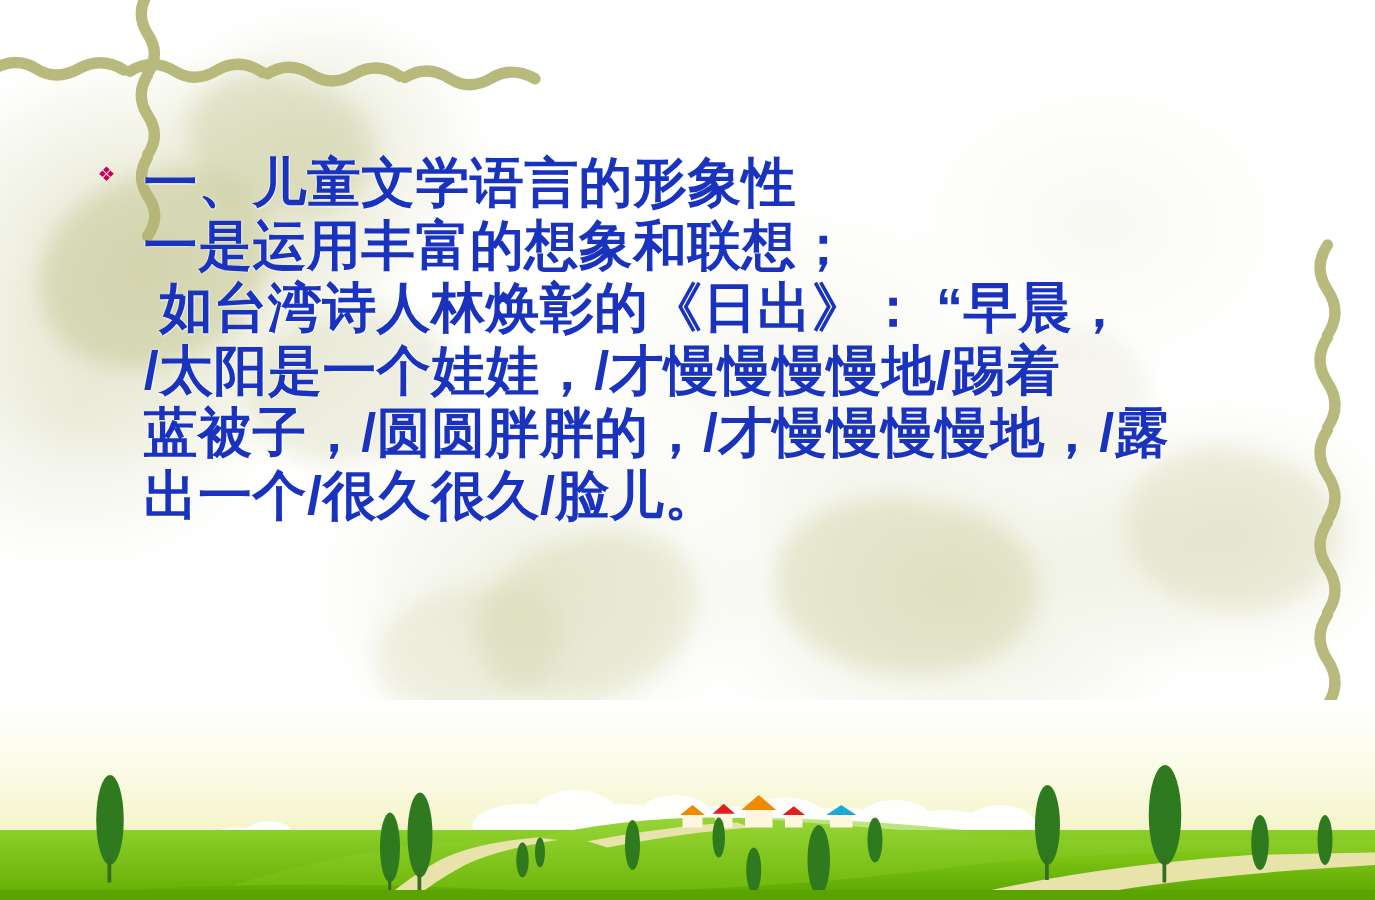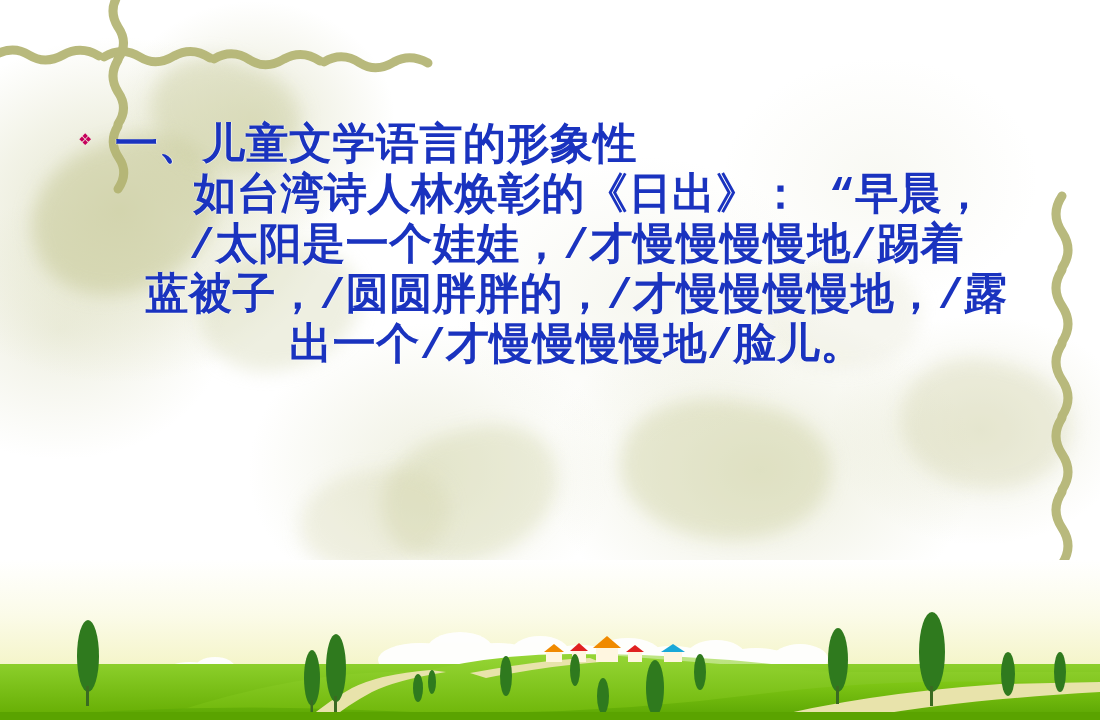--- a/index.html
+++ b/index.html
@@ -90,34 +90,34 @@
     line-height: 1;
   }
   .text-lines {
     margin: 0;
     padding: 0;
     list-style: none;
   }
   .tline {
     margin: 0;
     padding: 0;
-    font-family: Liberation Mono, monospace;
+    font-family: Liberation Sans, sans-serif;
     font-weight: 700;
     font-size: 43px;
     line-height: 50px;
     letter-spacing: 0.5px;
     color: #1a33bf;
     white-space: pre;
     text-shadow:
       1px 0 0 rgba(255,255,255,0.55),
       -1px 0 0 rgba(255,255,255,0.35),
       0 1px 0 rgba(255,255,255,0.35);
   }
   .tline.head { padding-left: 37px; }
-  .tline.body { padding-left: 37px; text-align: center; }
+  .tline.body { padding-left: 37px; }
 </style>
 </head>
 <body>
 
 <div class="slide">
 
   <div class="bg-base"></div>
   <div class="bg-leaf l1"></div>
   <div class="bg-leaf l2"></div>
   <div class="bg-leaf l3"></div>
@@ -237,21 +237,22 @@
     </g>
 
     <rect x="0" y="152" width="1100" height="8" fill="#5aa300"></rect>
   </svg>
 
   <div class="content">
     <div class="bullet-row">
       <span class="bullet">❖</span>
       <div class="text-lines">
         <p class="tline head">一、儿童文学语言的形象性</p>
+        <p class="tline head">一是运用丰富的想象和联想；</p>
         <p class="tline body"> 如台湾诗人林焕彰的《日出》： “早晨，</p>
         <p class="tline body">/太阳是一个娃娃，/才慢慢慢慢地/踢着</p>
         <p class="tline body">蓝被子，/圆圆胖胖的，/才慢慢慢慢地，/露</p>
-        <p class="tline body">出一个/才慢慢慢慢地/脸儿。</p>
+        <p class="tline body">出一个/很久很久/脸儿。</p>
       </div>
     </div>
   </div>
 
 </div>
 
 </body></html>

